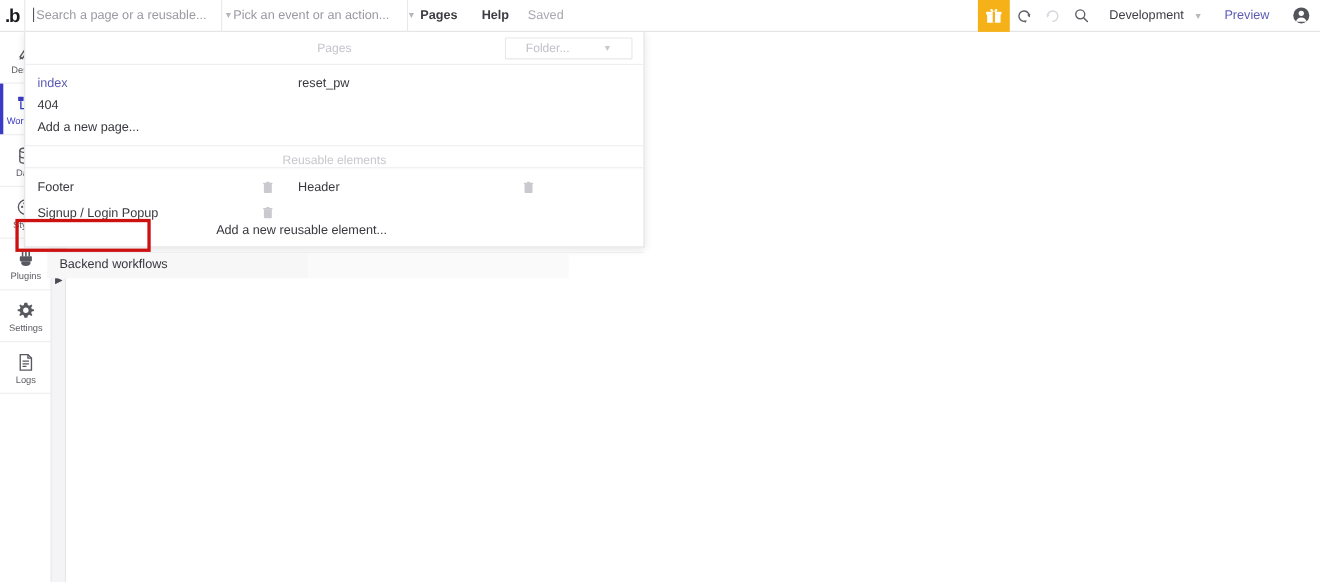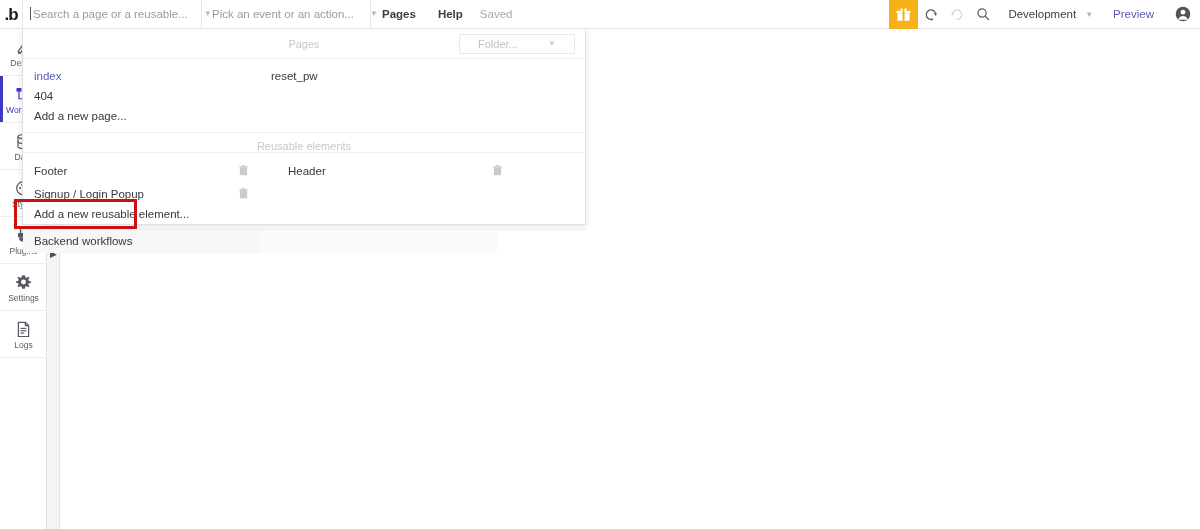--- a/index.html
+++ b/index.html
@@ -182,27 +182,28 @@
   }
   .p-cell .txt.link { color: #5a5ab5; }
   .p-cell .trash {
     position: absolute; right: 12px; top: 4px;
   }
 
   #row-index { margin-top: 7px; }
   #row-404 { margin-top: 0px; }
   #row-addpage { margin-top: 0px; margin-bottom: 6px; }
   #reusable-divider { margin-top: 0; }
-  #row-footer { margin-top: 8px; gap: 17px; }
+  #row-footer { margin-top: 8px; }
   #row-signup { margin-top: 3px; }
-  #row-addreusable { margin-top: 0; margin-bottom: 5px; }
+  #row-addreusable { margin-top: 0; margin-bottom: 5px; flex-direction: column; }
 
   #row-backend {
     border-top: 1px solid #eeeef1;
     height: 23px;
+    margin-left: 20px;
   }
   #row-backend .p-cell {
     width: 237px; height: 23px; background: #f7f7f8;
   }
   #row-backend .p-cell.right-blank { background: #fafafa; }
 
   
   #highlight-box {
     position: absolute; left: 14px; top: 199px;
     width: 123px; height: 30px;

